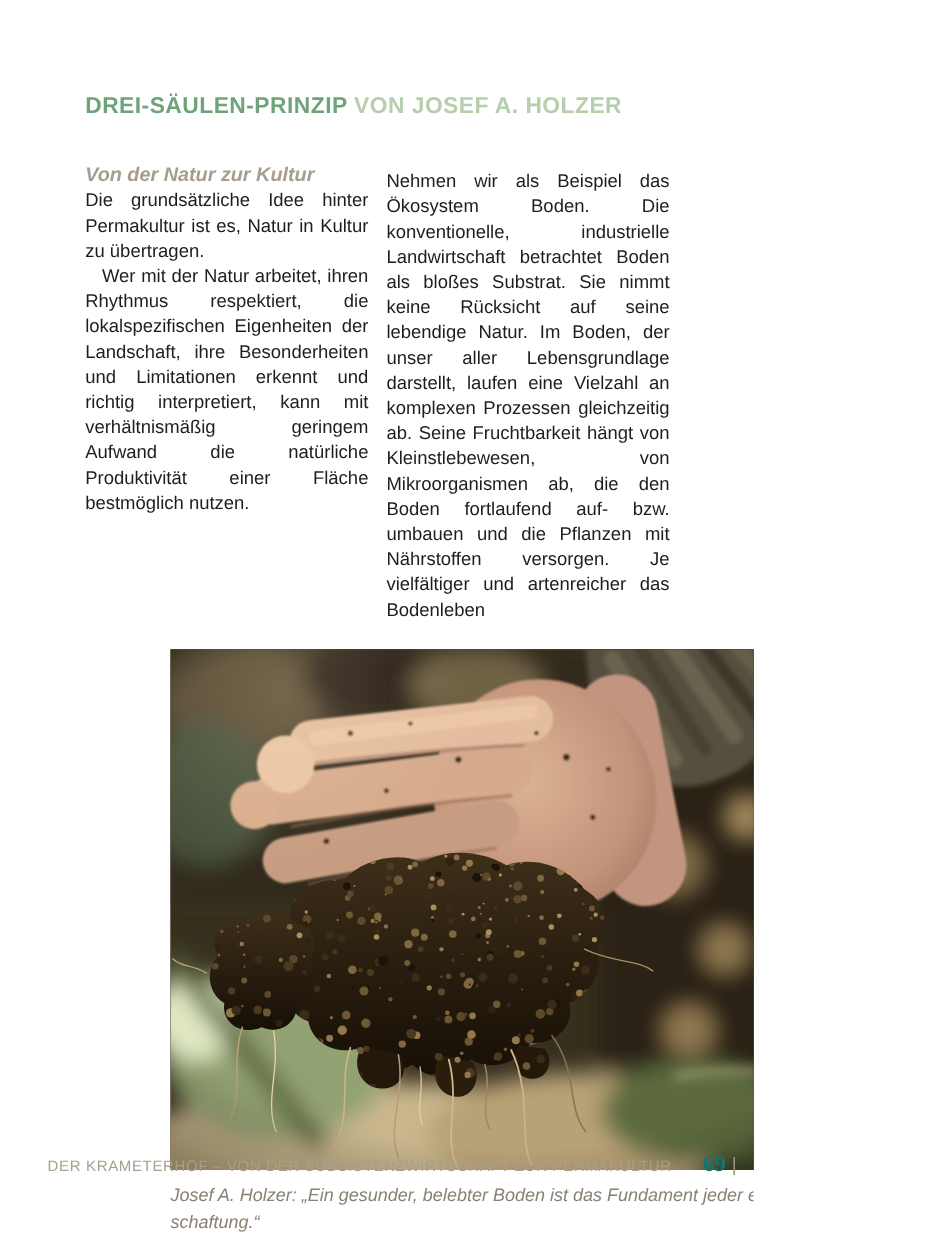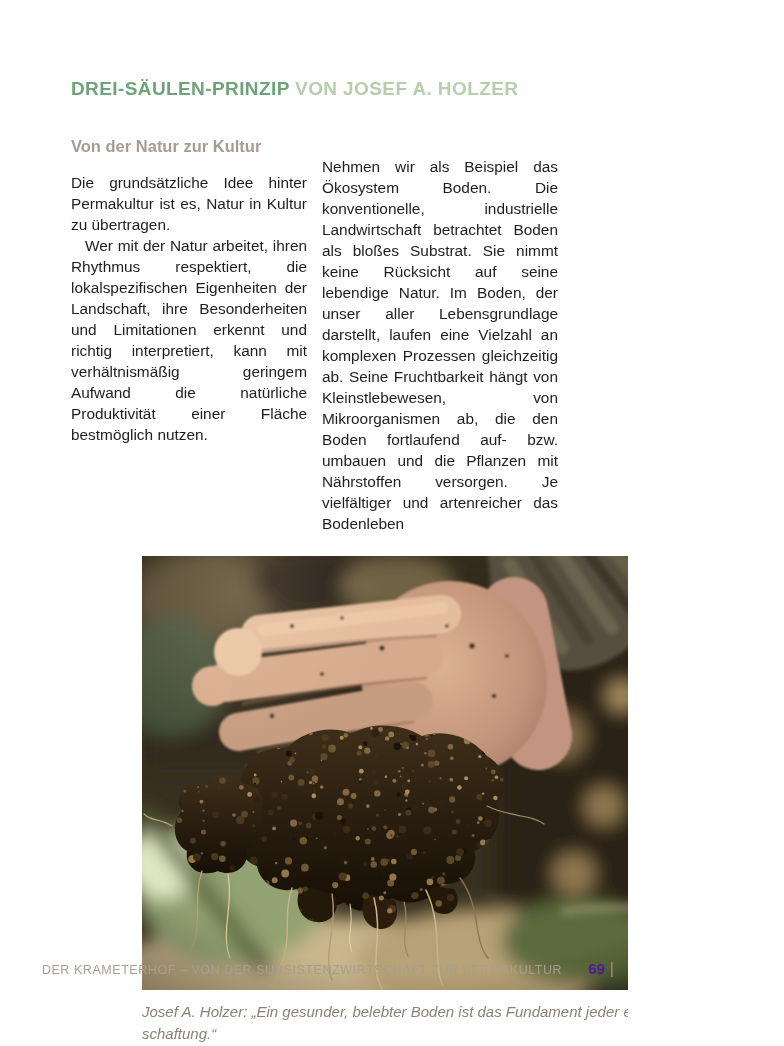--- a/index.html
+++ b/index.html
@@ -10,43 +10,43 @@
   }
   .content { padding:78px 70px 0 71px; }
   h1.title { font-size:19px; line-height:21px; font-weight:700; letter-spacing:0.4px; }
   .title-main { color:#6fa47a; }
   .title-sub  { color:#b7ceac; }
   .columns { display:flex; gap:15px; margin-top:21px; }
   .col { width:314px; font-size:15.4px; line-height:21px; text-align:justify; }
   .col p { text-align:justify; hyphens:manual; }
   ol.pillars { margin:18px 0 0 0; padding-left:27px; line-height:22px; list-style:decimal; }
   ol.pillars li { padding-left:2px; }
-  h2.subhead { margin-top:15px; font-size:16.5px; line-height:22px; font-weight:700; color:#a69d90; }
-  .p-first { margin-top:15px; }
+  h2.subhead { margin-top:15px; font-size:16.5px; line-height:22px; font-weight:700; color:#a69d90;font-style:italic; }
+  .p-first { margin-top:0; }
   .p-indent { text-indent:14px; }
-  .p-spaced { margin-top:36px; }
+  .p-spaced { margin-top:21px; }
   figure { margin:22px 0 0 71px; width:643px; }
   .photo { width:643px; height:434px; overflow:hidden; background:#352c1d; }
   .photo svg { display:block; }
   figcaption {
     position:relative; margin-top:11px; width:643px;
     font-style:italic; font-size:15px; line-height:21.5px; color:#8a8173;
     min-height:44px;
   }
   .credit {
     position:absolute; right:2px; bottom:2px;
     font-size:12px; font-style:italic; color:#be185d;
   }
   .footer {
     position:absolute; top:960px; left:0; right:14px;
     display:flex; justify-content:flex-end; align-items:baseline;
     color:#a79e8d;
   }
   .running-head { font-size:12.5px; letter-spacing:0.55px; }
-  .pagenum { margin-left:26px; font-size:15px; font-weight:700; color:#4c1d95; }
+  .pagenum { margin-left:26px; font-size:19px; font-weight:700; color:#0f766e;font-family:Liberation Serif, serif; }
   .pagebar { margin-left:5px; font-size:16px; font-weight:400; color:#9d9484; }
 </style>
 </head>
 <body>
 
 <div class="page">
   <div class="content">
 
     <h1 class="title"><span class="title-main">DREI-SÄULEN-PRINZIP</span><span class="title-sub"> VON JOSEF A. HOLZER</span></h1>
 

